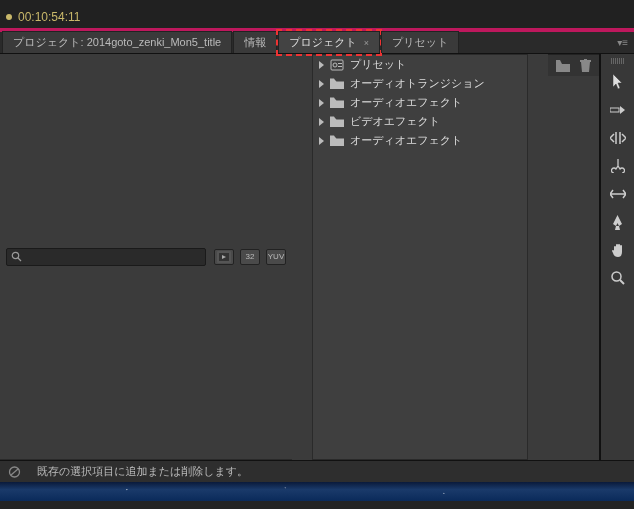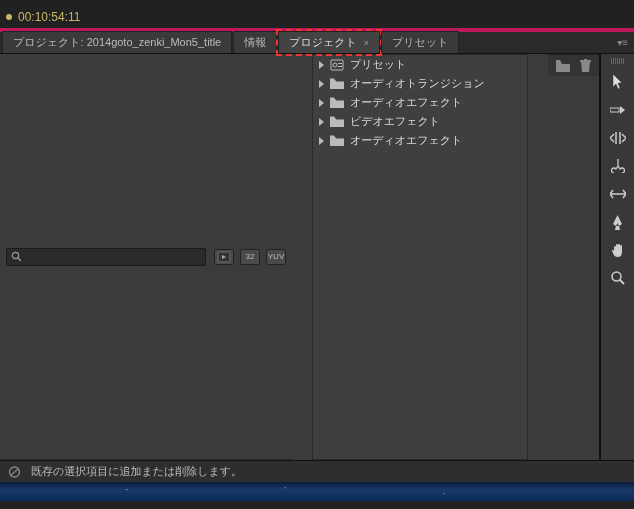--- a/index.html
+++ b/index.html
@@ -190,21 +190,21 @@
   }
   .status-bar {
     height: 22px;
     background: #2e2e2e;
     border-top: 1px solid #111;
     display: flex;
     align-items: center;
     padding: 0 8px;
     color: #bbb;
     font-size: 11px;
-    gap: 10px;
+    gap: 16px;
   }
   .status-icon { color: #888; display:flex; }
   .desktop-strip {
     height: 19px;
     background: linear-gradient(180deg,#0a1a3a,#1a3a6a 40%,#0a2a5a);
     position: relative;
   }
   .desktop-strip::after {
     content:"";
     position:absolute; inset:0;

